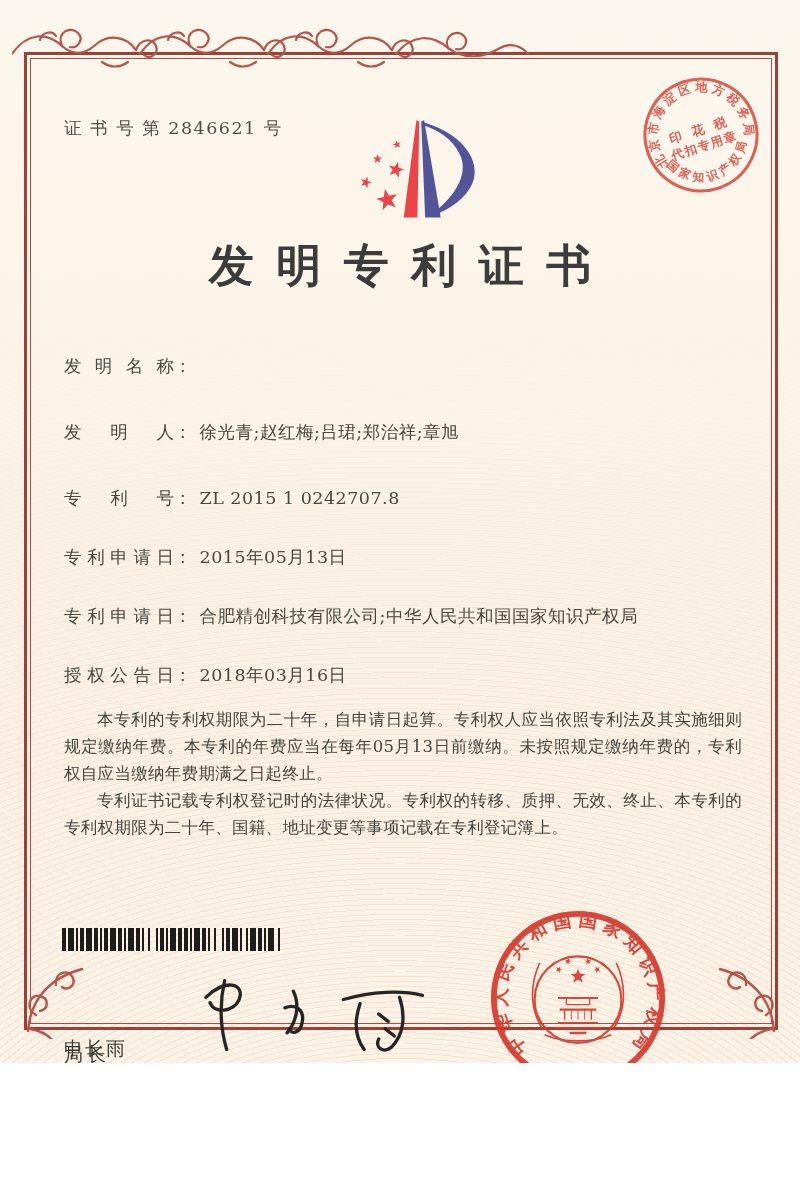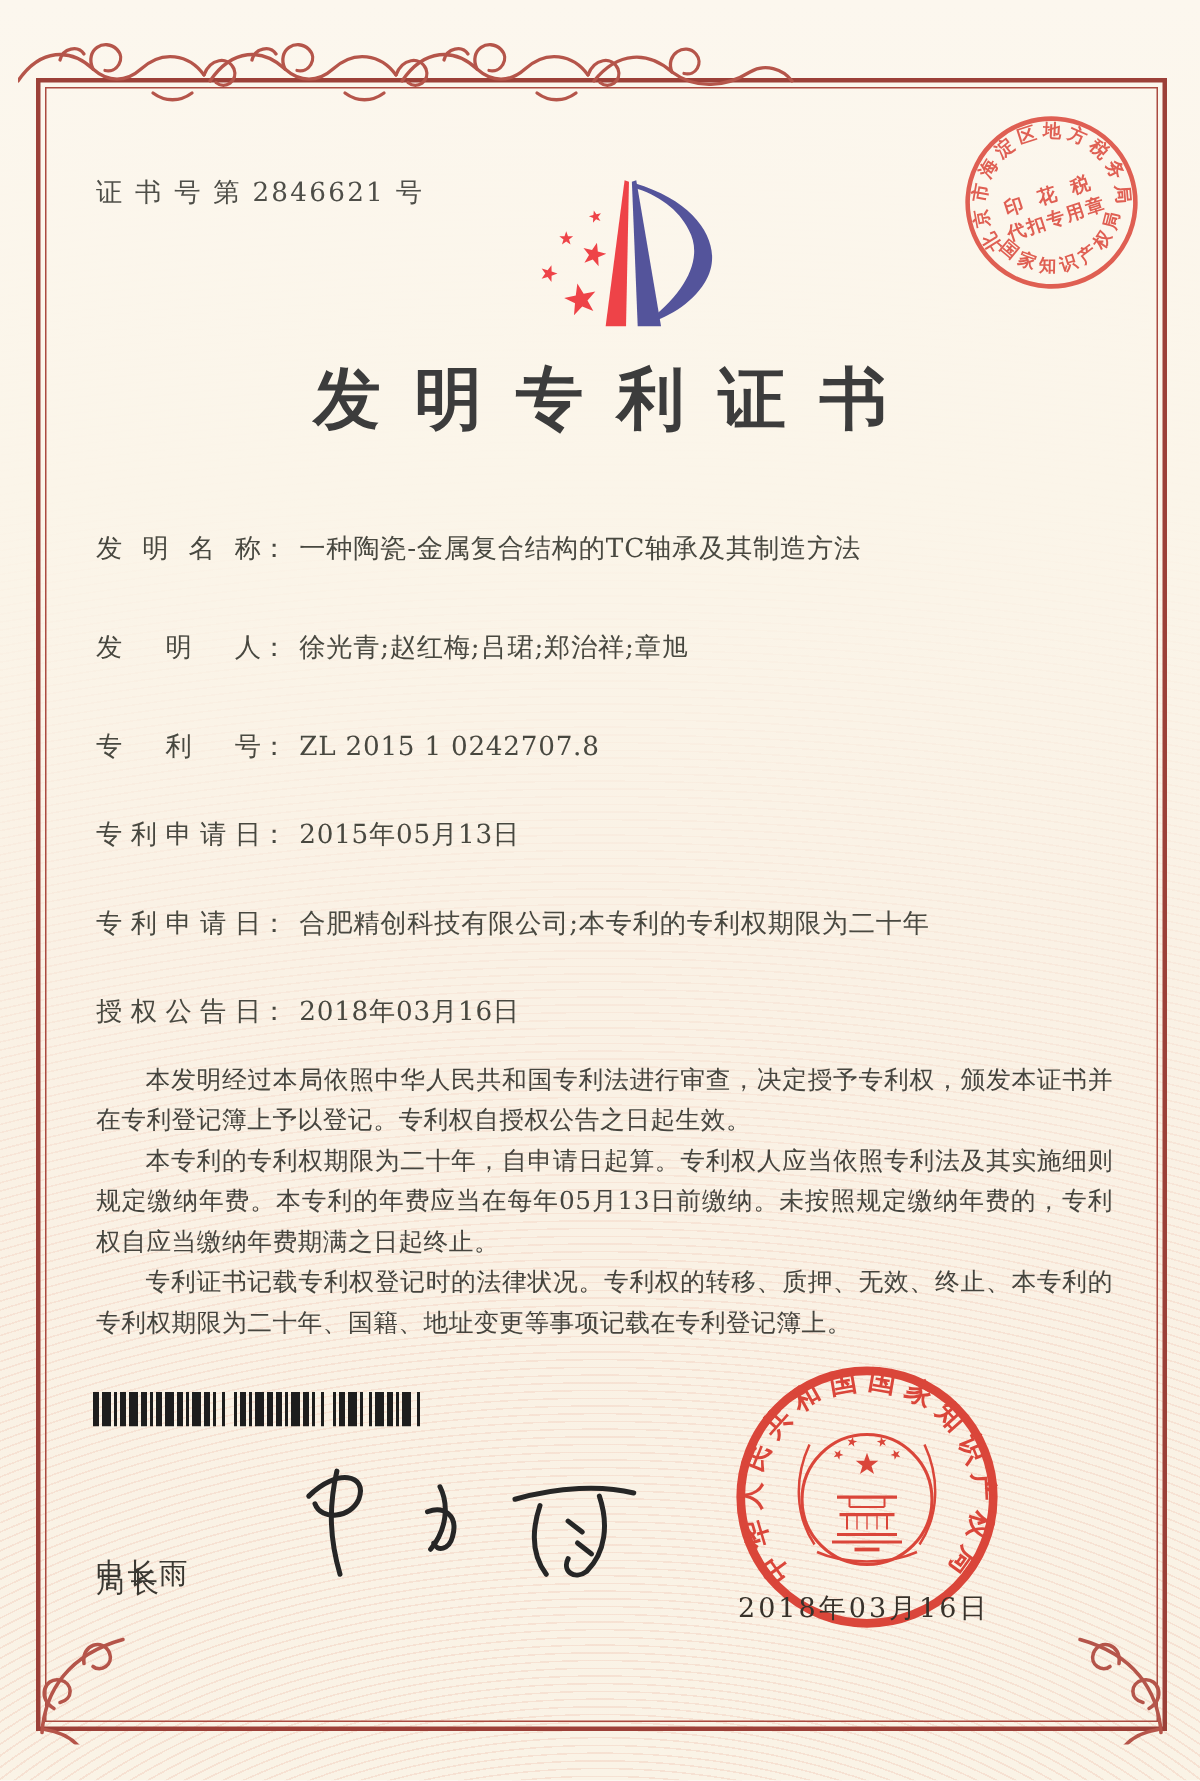--- a/index.html
+++ b/index.html
@@ -1,25 +1,26 @@
 <!DOCTYPE html>
 <html><head>
 <meta charset="utf-8">
 <style>
   html,body{margin:0;padding:0;}
   body{font-family:"DejaVu Serif","Liberation Serif",serif;}
   .page{
-    position:relative;width:800px;height:1187px;overflow:hidden;
+    position:relative;width:800px;height:1063px;overflow:hidden;
     background-color:#faf3e6;
     background-image:
       linear-gradient(180deg, rgba(252,247,238,1) 0%, rgba(251,245,233,0.97) 28%,
         rgba(250,240,228,0.6) 52%, rgba(249,232,220,0.18) 72%, rgba(248,228,214,0) 100%),
       repeating-radial-gradient(ellipse 1400px 900px at 50% 118%,
         rgba(226,138,114,0.17) 0px, rgba(226,138,114,0.17) 1.5px,
         rgba(0,0,0,0) 1.5px, rgba(0,0,0,0) 8px);
+    text-decoration: underline;
   }
   .abs{position:absolute;}
   
   .border-outer{position:absolute;left:24px;top:52px;right:22px;bottom:33px;
     border:3px solid #9c4038;}
   .border-inner{position:absolute;left:3px;top:3px;right:3px;bottom:3px;
     border:1px solid #ab4b41;}
   
   .cert-number{left:64px;top:116px;font-size:17.5px;letter-spacing:1.5px;color:#4e4e48;}
   .main-title{left:0;top:236px;width:100%;text-align:center;font-size:45px;font-weight:700;
@@ -130,51 +131,49 @@
       <textPath href="#taxBottomArc" startOffset="50%" text-anchor="middle">国家知识产权局</textPath>
     </text>
   </svg>
 
   <div class="abs main-title">发明专利证书</div>
 
   <div class="abs fields">
     <div class="field-row">
       <span class="field-label">发明名称</span>
         <span class="field-colon">：</span>
-      <span class="field-value">一种陶瓷-金属复合结构的TC轴承及其制造方法</span>
     </div>
     <div class="field-row">
       <span class="field-label">发明人</span>
         <span class="field-colon">：</span>
       <span class="field-value">徐光青;赵红梅;吕珺;郑治祥;章旭</span>
     </div>
     <div class="field-row">
       <span class="field-label">专利号</span>
         <span class="field-colon">：</span>
       <span class="field-value">ZL 2015 1 0242707.8</span>
     </div>
     <div class="field-row">
       <span class="field-label">专利申请日</span>
         <span class="field-colon">：</span>
       <span class="field-value">2015年05月13日</span>
     </div>
     <div class="field-row">
       <span class="field-label">专利申请日</span>
         <span class="field-colon">：</span>
-      <span class="field-value">合肥精创科技有限公司;本专利的专利权期限为二十年</span>
+      <span class="field-value">合肥精创科技有限公司;中华人民共和国国家知识产权局</span>
     </div>
     <div class="field-row">
       <span class="field-label">授权公告日</span>
         <span class="field-colon">：</span>
       <span class="field-value">2018年03月16日</span>
     </div>
   </div>
 
   <div class="abs paragraphs">
-    <p class="para">本发明经过本局依照中华人民共和国专利法进行审查，决定授予专利权，颁发本证书并在专利登记簿上予以登记。专利权自授权公告之日起生效。</p>
     <p class="para">本专利的专利权期限为二十年，自申请日起算。专利权人应当依照专利法及其实施细则规定缴纳年费。本专利的年费应当在每年05月13日前缴纳。未按照规定缴纳年费的，专利权自应当缴纳年费期满之日起终止。</p>
     <p class="para">专利证书记载专利权登记时的法律状况。专利权的转移、质押、无效、终止、本专利的专利权期限为二十年、国籍、地址变更等事项记载在专利登记簿上。</p>
   </div>
 
   <div class="abs barcode"><span class="bc-bar" style="width: 4px;"></span><span class="bc-space" style="width: 2px;"></span><span class="bc-bar" style="width: 6px;"></span><span class="bc-space" style="width: 2px;"></span><span class="bc-bar" style="width: 2px;"></span><span class="bc-space" style="width: 2px;"></span><span class="bc-bar" style="width: 4px;"></span><span class="bc-space" style="width: 2px;"></span><span class="bc-bar" style="width: 6px;"></span><span class="bc-space" style="width: 2px;"></span><span class="bc-bar" style="width: 4px;"></span><span class="bc-space" style="width: 2px;"></span><span class="bc-bar" style="width: 2px;"></span><span class="bc-space" style="width: 2px;"></span><span class="bc-bar" style="width: 4px;"></span><span class="bc-space" style="width: 2px;"></span><span class="bc-bar" style="width: 6px;"></span><span class="bc-space" style="width: 2px;"></span><span class="bc-bar" style="width: 4px;"></span><span class="bc-space" style="width: 2px;"></span><span class="bc-bar" style="width: 2px;"></span><span class="bc-space" style="width: 2px;"></span><span class="bc-bar" style="width: 6px;"></span><span class="bc-space" style="width: 2px;"></span><span class="bc-bar" style="width: 4px;"></span><span class="bc-space" style="width: 2px;"></span><span class="bc-bar" style="width: 2px;"></span><span class="bc-space" style="width: 4px;"></span><span class="bc-bar" style="width: 2px;"></span><span class="bc-space" style="width: 6px;"></span><span class="bc-bar" style="width: 2px;"></span><span class="bc-space" style="width: 2px;"></span><span class="bc-bar" style="width: 4px;"></span><span class="bc-space" style="width: 2px;"></span><span class="bc-bar" style="width: 2px;"></span><span class="bc-space" style="width: 2px;"></span><span class="bc-bar" style="width: 6px;"></span><span class="bc-space" style="width: 2px;"></span><span class="bc-bar" style="width: 4px;"></span><span class="bc-space" style="width: 2px;"></span><span class="bc-bar" style="width: 4px;"></span><span class="bc-space" style="width: 2px;"></span><span class="bc-bar" style="width: 2px;"></span><span class="bc-space" style="width: 2px;"></span><span class="bc-bar" style="width: 6px;"></span><span class="bc-space" style="width: 2px;"></span><span class="bc-bar" style="width: 4px;"></span><span class="bc-space" style="width: 2px;"></span><span class="bc-bar" style="width: 2px;"></span><span class="bc-space" style="width: 4px;"></span><span class="bc-bar" style="width: 2px;"></span><span class="bc-space" style="width: 6px;"></span><span class="bc-bar" style="width: 2px;"></span><span class="bc-space" style="width: 2px;"></span><span class="bc-bar" style="width: 4px;"></span><span class="bc-space" style="width: 2px;"></span><span class="bc-bar" style="width: 6px;"></span><span class="bc-space" style="width: 2px;"></span><span class="bc-bar" style="width: 2px;"></span><span class="bc-space" style="width: 4px;"></span><span class="bc-bar" style="width: 2px;"></span><span class="bc-space" style="width: 2px;"></span><span class="bc-bar" style="width: 6px;"></span><span class="bc-space" style="width: 2px;"></span><span class="bc-bar" style="width: 4px;"></span><span class="bc-space" style="width: 2px;"></span><span class="bc-bar" style="width: 2px;"></span><span class="bc-space" style="width: 2px;"></span><span class="bc-bar" style="width: 6px;"></span><span class="bc-space" style="width: 4px;"></span><span class="bc-bar" style="width: 2px;"></span><span class="bc-space" style="width: 4px;"></span></div>
 
   <div class="abs issuer-role">局长</div>
   <div class="abs issuer-name">申长雨</div>
   <span class="visually-hidden">申长雨</span>
 

